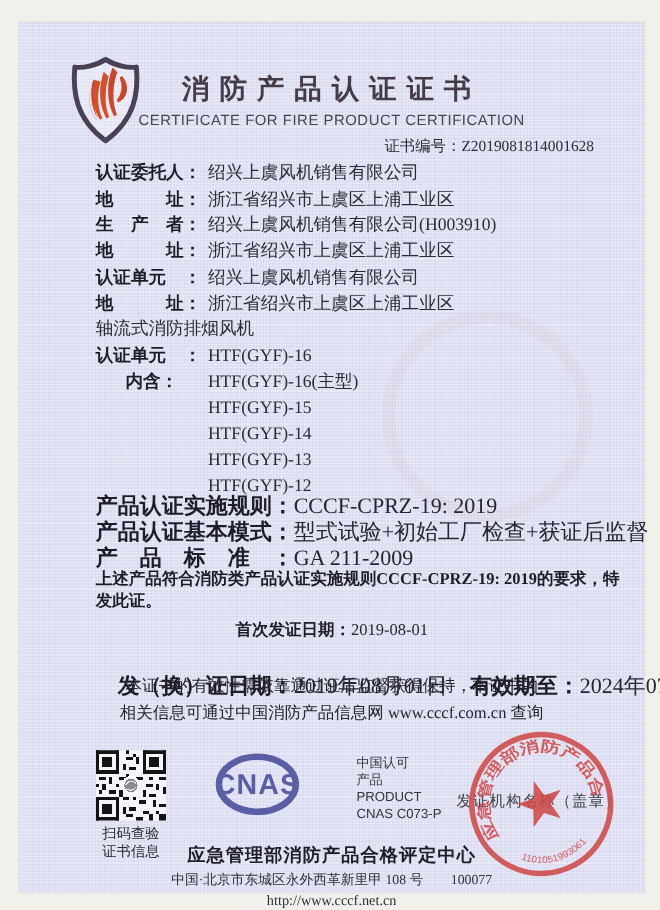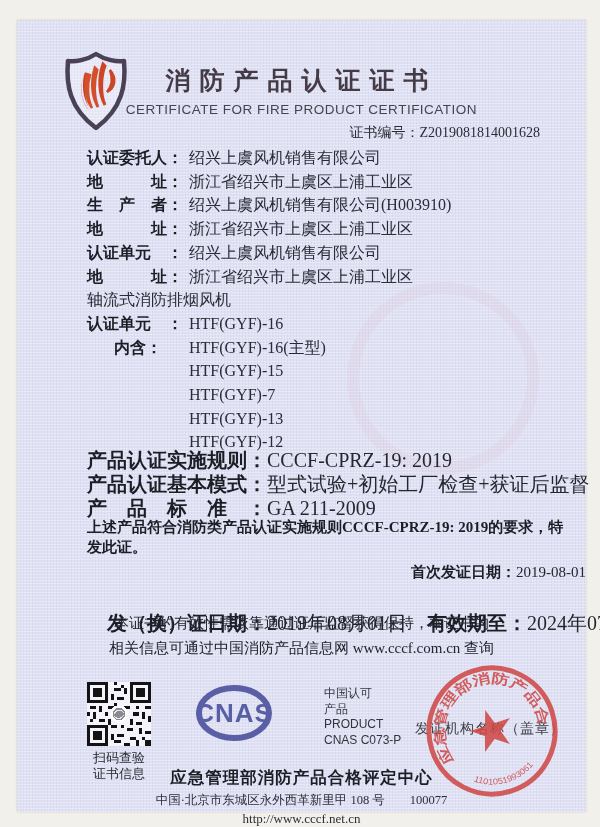--- a/index.html
+++ b/index.html
@@ -34,21 +34,21 @@
   .frow .lbl{font-weight:700;min-width:102px;color:#1d1d26;}
   .frow .lbl.inner{text-align:center;}
   .frow .val{color:#2b2b36;}
   .rules{left:70px;top:428px;width:490px;font-size:20px;}
   .rrow{display:flex;line-height:24.2px;white-space:pre;}
   .rrow .lbl{font-weight:700;color:#1d1d26;}
   .statement{
     left:70px;top:497px;width:478px;font-size:15px;font-weight:700;
     line-height:20px;color:#1d1d26;
   }
-  .firstissue{left:0;right:0;top:543px;text-align:right;font-size:15px;}
+  .firstissue{left:0;right:0;top:543px;text-align:center;font-size:15px;}
   .firstissue .lbl{font-weight:700;color:#1d1d26;}
   .reissue{left:70px;top:567px;font-size:20px;white-space:pre;}
   .reissue .lbl{font-weight:700;color:#1d1d26;}
   .notice{left:0;right:0;text-align:center;font-size:15px;color:#23232c;}
   .watermark{
     left:330px;top:262px;width:168px;height:168px;border-radius:50%;
     border:12px solid rgba(210,125,150,.07);
   }
   .qr-caption{left:64px;top:730px;width:76px;text-align:center;
     font-size:13px;line-height:16px;color:#2b2b33;}
@@ -119,21 +119,21 @@
     <div class="frow">
       <span class="lbl inner">内含：</span>
       <span class="val">HTF(GYF)-16(主型)</span>
     </div>
     <div class="frow">
       <span class="lbl"></span>
       <span class="val">HTF(GYF)-15</span>
     </div>
     <div class="frow">
       <span class="lbl"></span>
-      <span class="val">HTF(GYF)-7</span>
+      <span class="val">HTF(GYF)-14</span>
     </div>
     <div class="frow">
       <span class="lbl"></span>
       <span class="val">HTF(GYF)-13</span>
     </div>
     <div class="frow">
       <span class="lbl"></span>
       <span class="val">HTF(GYF)-12</span>
     </div>
   </div>

